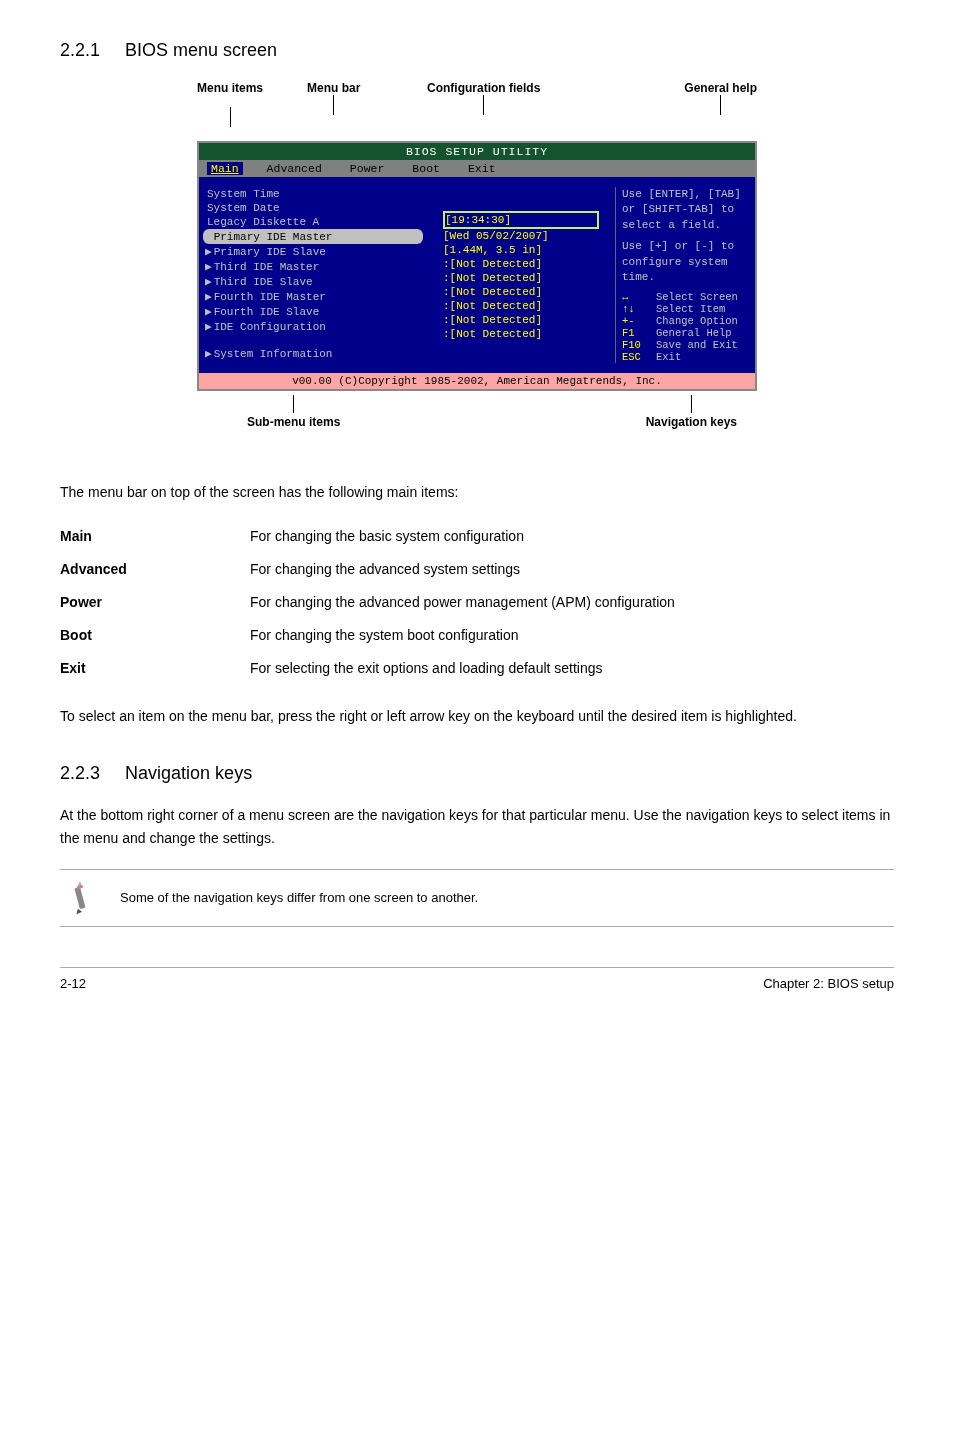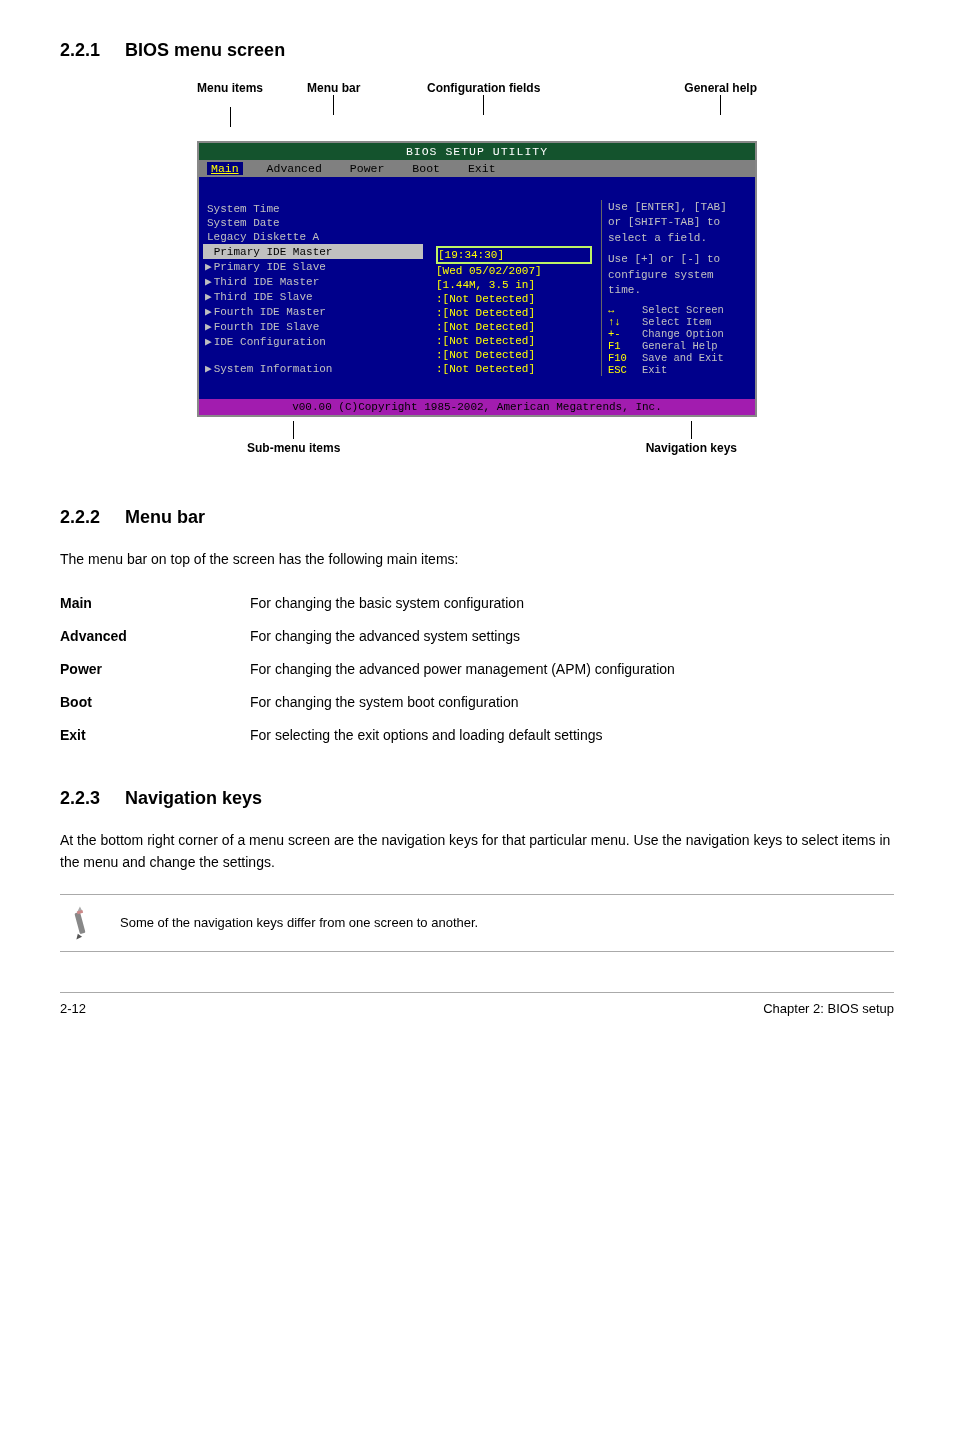--- a/index.html
+++ b/index.html
@@ -9,21 +9,21 @@
       background: #fff;
       color: #000;
       width: 954px;
       min-height: 1438px;
       padding: 40px 60px 40px 60px;
     }
 
     
     .section-heading {
       font-size: 18px;
-      font-weight: bold;
+      font-weight: normal;
       margin-bottom: 20px;
       border-bottom: none;
     }
     .section-heading span.num {
       margin-right: 20px;
     }
 
     
     .bios-diagram {
       margin-bottom: 10px;
@@ -65,39 +65,39 @@
       padding: 0 4px;
       text-decoration: underline;
     }
     .bios-menu-bar .menu-item {
       color: #000;
       padding: 0 4px;
     }
     .bios-body {
       display: flex;
       flex-direction: row;
-      padding: 23px 4px;
-      gap: 9px;
-      align-items: flex-end;
+      padding: 10px 4px;
+      gap: 16px;
     }
     .bios-left {
       flex: 0 0 220px;
       font-family: 'Courier New', monospace;
       font-size: 11px;
       color: #c0c0c0;
     }
     .bios-left .sys-item {
       padding: 1px 4px;
       white-space: nowrap;
     }
     .bios-left .ide-item {
       display: flex;
       align-items: center;
       padding: 1px 2px;
       white-space: nowrap;
+      border-radius: 6px;
     }
     .bios-left .ide-item .arrow {
       color: #c0c0c0;
       margin-right: 2px;
     }
     .bios-left .ide-item.highlighted {
       background: #c0c0c0;
       color: #000;
     }
     .bios-center {
@@ -137,21 +137,21 @@
       gap: 6px;
     }
     .bios-right .nav-key-sym {
       color: #ffff00;
       min-width: 28px;
     }
     .bios-right .nav-key-desc {
       color: #c0c0c0;
     }
     .bios-footer {
-      background: #a21caf;
+      background: #fca5a5;
       color: #000;
       text-align: center;
       font-family: 'Courier New', monospace;
       font-size: 11px;
       padding: 2px 0;
     }
 
     
     .section-222 {
       margin-top: 36px;
@@ -372,24 +372,20 @@
       <span style="font-size:12px;font-weight:bold;margin-top:2px;">Sub-menu items</span>
     </div>
     <div style="position:absolute; right: 20px; top:0; display:flex; flex-direction:column; align-items:center;">
       <div style="width:1px;height:18px;background:#000;"></div>
       <span style="font-size:12px;font-weight:bold;margin-top:2px;">Navigation keys</span>
     </div>
   </div>
 </div>
 
 <div class="section-222">
-  <h2 class="section-heading">
-    <span class="num">2.2.2</span>
-    <span>Menu bar</span>
-  </h2>
   <p class="menu-bar-intro">The menu bar on top of the screen has the following main items:</p>
 
   <table class="menu-bar-table">
     <tbody>
       <tr>
         <td class="item-name">Main</td>
         <td class="item-desc">For changing the basic system configuration</td>
       </tr>
       <tr>
         <td class="item-name">Advanced</td>
@@ -403,20 +399,21 @@
         <td class="item-name">Boot</td>
         <td class="item-desc">For changing the system boot configuration</td>
       </tr>
       <tr>
         <td class="item-name">Exit</td>
         <td class="item-desc">For selecting the exit options and loading default settings</td>
       </tr>
     </tbody>
   </table>
 
+  <p class="menu-bar-note">To select an item on the menu bar, press the right or left arrow key on the keyboard until the desired item is highlighted.</p>
 </div>
 
 <div class="section-223">
   <h2 class="section-heading">
     <span class="num">2.2.3</span>
     <span>Navigation keys</span>
   </h2>
   <p class="nav-keys-intro">At the bottom right corner of a menu screen are the navigation keys for that particular menu. Use the navigation keys to select items in the menu and change the settings.</p>
 
   <div class="note-box">

